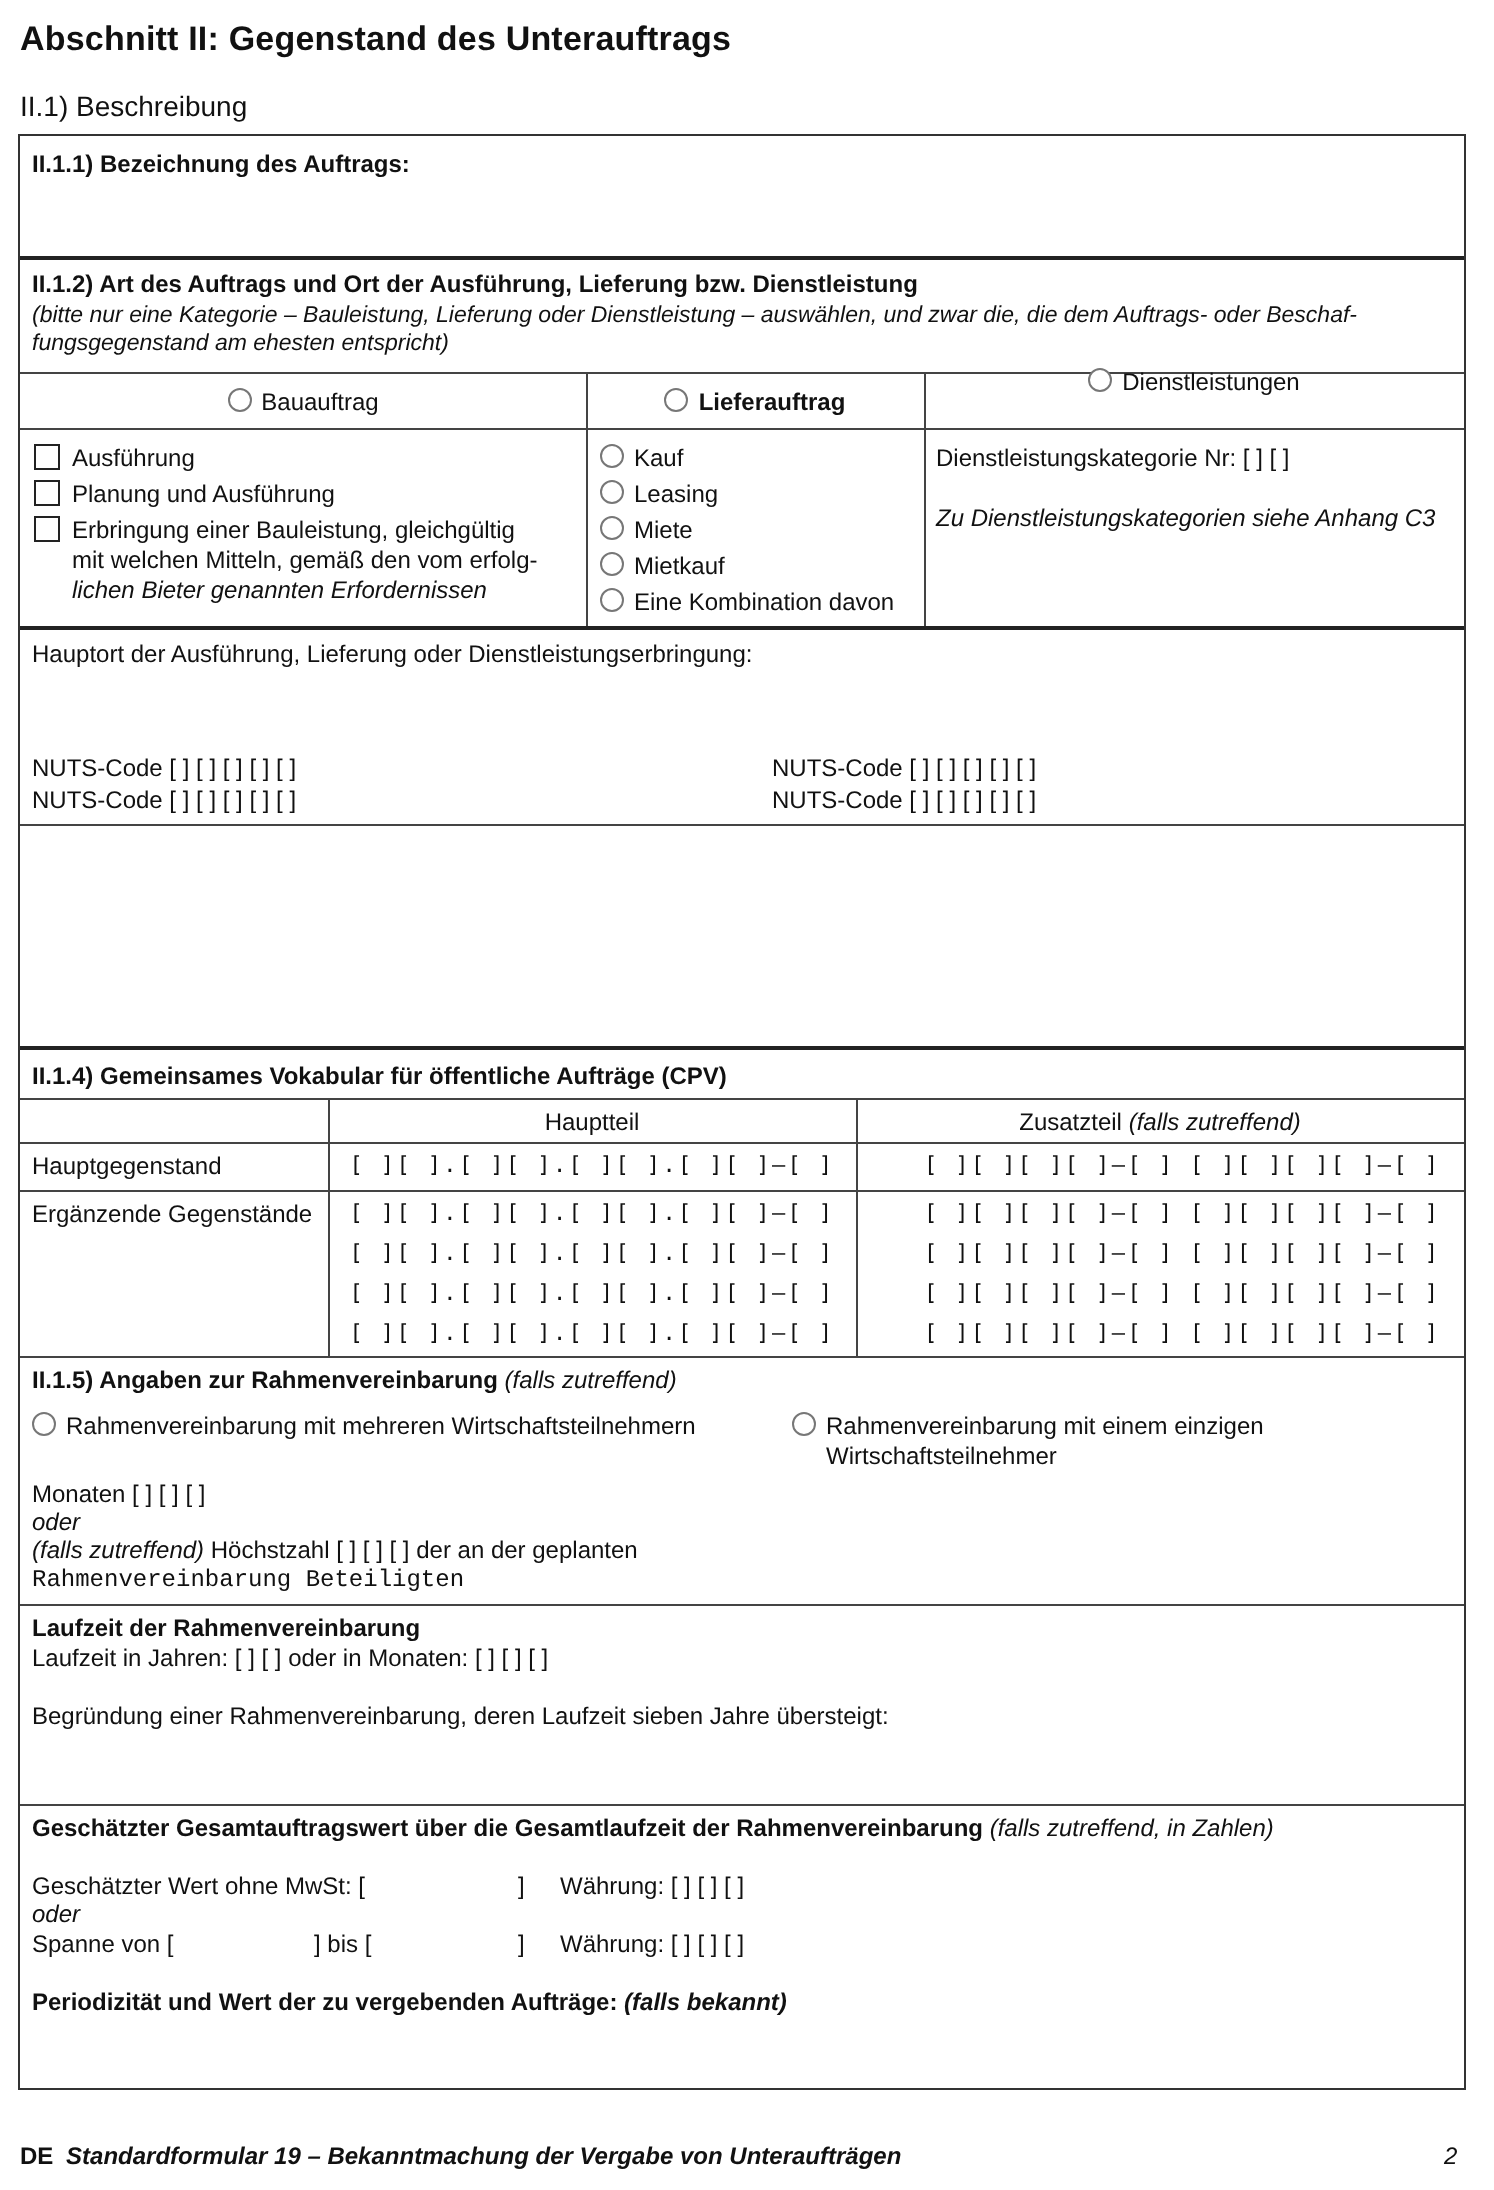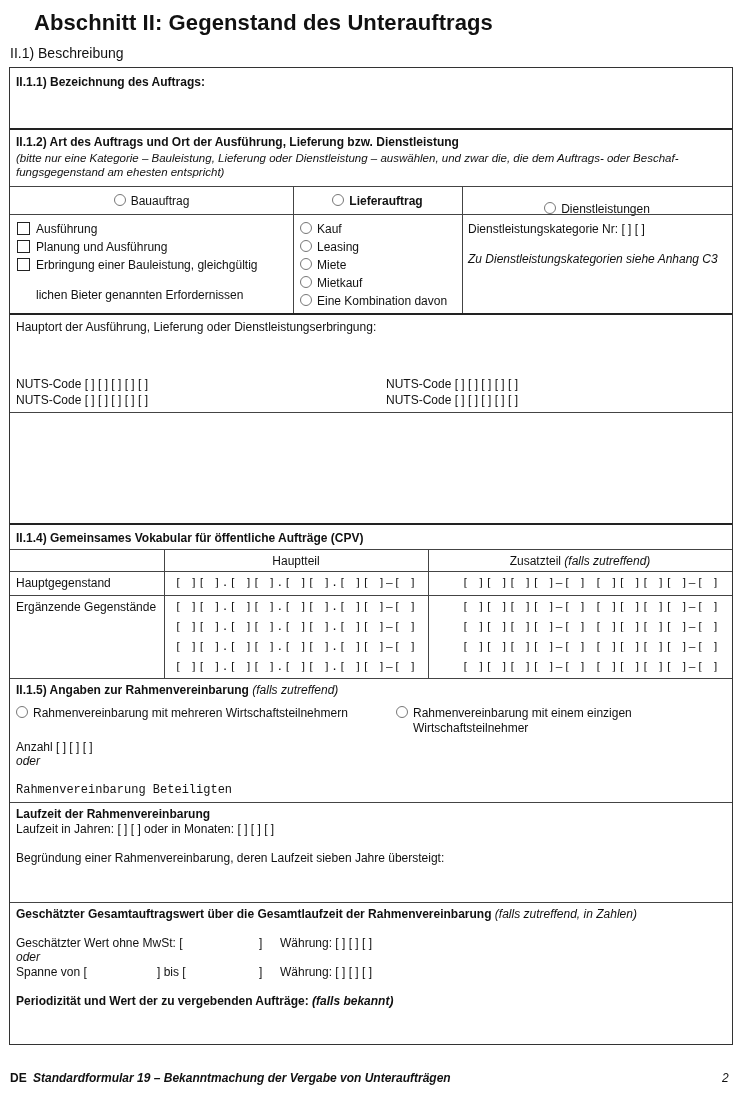--- a/index.html
+++ b/index.html
@@ -2,21 +2,21 @@
 <html><head>
 <meta charset="utf-8">
 <style>
   html, body { margin: 0; padding: 0; background: #ffffff; }
   body {
     width: 747px; height: 1095px; position: relative; overflow: hidden;
     font-family: "Liberation Sans", "DejaVu Sans", sans-serif;
     color: #111111; font-size: 12px;
   }
   .abs { position: absolute; }
-  .title { left: 10px; top: 10px; font-size: 22px; font-weight: 600; white-space: nowrap; letter-spacing: 0.1px; margin-left: 24px; }
+  .title { left: 10px; top: 10px; font-size: 17px; font-weight: 600; white-space: nowrap; letter-spacing: 0.1px; }
   .subtitle { left: 10px; top: 45px; font-size: 14px; font-weight: 500; white-space: nowrap; }
   .frame { left: 9px; top: 67px; width: 722px; height: 976px; border: 1px solid #333; box-sizing: content-box; }
   .hline { position: absolute; left: 0; width: 100%; height: 0; border-top: 1px solid #444; }
   .hline.thick { border-top: 2px solid #222; }
   .vline { position: absolute; width: 0; border-left: 1px solid #444; }
   .t { position: absolute; white-space: nowrap; font-size: 12px; line-height: 16px; }
   .b { font-weight: bold; }
   .i { font-style: italic; }
   .mono { font-family: "DejaVu Sans Mono", "Liberation Mono", monospace; font-size: 11px; letter-spacing: 1.2px; }
   .radio { display: inline-block; width: 10px; height: 10px; border: 1px solid #777; border-radius: 50%; vertical-align: -1px; margin-right: 5px; background: #fff; }
@@ -37,27 +37,28 @@
 
   <div class="t b" style="left:6px; top:66px;">II.1.2) Art des Auftrags und Ort der Ausführung, Lieferung bzw. Dienstleistung</div>
   <div class="t i" style="left:6px; top:82px; font-size:11.5px;">(bitte nur eine Kategorie – Bauleistung, Lieferung oder Dienstleistung – auswählen, und zwar die, die dem Auftrags- oder Beschaf-</div>
   <div class="t i" style="left:6px; top:96px; font-size:11.5px;">fungsgegenstand am ehesten entspricht)</div>
   <div class="hline" style="top:118px;"></div>
 
   <div class="vline" style="left:283px; top:118px; height:127px;"></div>
   <div class="vline" style="left:452px; top:118px; height:127px;"></div>
   <div class="t center" style="left:0; width:283px; top:125px;"><span class="radio"></span><span>Bauauftrag</span></div>
   <div class="t center" style="left:283px; width:169px; top:125px;font-weight:bold;"><span class="radio"></span><span>Lieferauftrag</span></div>
-  <div class="t center" style="left:452px; width:270px; top:133px;text-align:center;"><span class="radio"></span><span>Dienstleistungen</span></div>
+  <div class="t center" style="left:452px; width:270px; top:115px;text-align:center;"><span class="radio"></span><span>Dienstleistungen</span></div>
   <div class="hline" style="top:146px;"></div>
 
   <div class="t" style="left:7px; top:153px;"><span class="checkbox"></span><span>Ausführung</span></div>
   <div class="t" style="left:7px; top:171px;"><span class="checkbox"></span><span>Planung und Ausführung</span></div>
   <div class="t" style="left:7px; top:189px;"><span class="checkbox"></span><span>Erbringung einer Bauleistung, gleichgültig</span></div>
-  <div class="t" style="left:26px; top:219px;">lichen Bieter genannten Erfordernissen</div>
+  <div class="t" style="left:26px; top:204px;">mit welchen Mitteln, gemäß den vom erfolg-</div>
+  <div class="t" style="left:26px; top:219px;font-style:italic;">lichen Bieter genannten Erfordernissen</div>
 
   <div class="t" style="left:290px; top:153px;"><span class="radio"></span><span>Kauf</span></div>
   <div class="t" style="left:290px; top:171px;"><span class="radio"></span><span>Leasing</span></div>
   <div class="t" style="left:290px; top:189px;"><span class="radio"></span><span>Miete</span></div>
   <div class="t" style="left:290px; top:207px;"><span class="radio"></span><span>Mietkauf</span></div>
   <div class="t" style="left:290px; top:225px;"><span class="radio"></span><span>Eine Kombination davon</span></div>
 
   <div class="t" style="left:458px; top:153px;">Dienstleistungskategorie Nr: [ ] [ ]</div>
   <div class="t i" style="left:458px; top:183px;">Zu Dienstleistungskategorien siehe Anhang C3</div>
 
@@ -105,22 +106,23 @@
   <div class="t mono center" style="left:154px; width:264px; top:591px;">[ ][ ].[ ][ ].[ ][ ].[ ][ ]–[ ]</div>
   <div class="t mono" style="left:452px; top:591px;">[ ][ ][ ][ ]–[ ]</div>
   <div class="t mono" style="left:585px; top:591px;">[ ][ ][ ][ ]–[ ]</div>
 
   <div class="hline" style="top:610px;"></div>
 
   <div class="t" style="left:6px; top:614px;"><span class="b">II.1.5) Angaben zur Rahmenvereinbarung</span> <span class="i">(falls zutreffend)</span></div>
   <div class="t" style="left:6px; top:637px;"><span class="radio"></span><span>Rahmenvereinbarung mit mehreren Wirtschaftsteilnehmern</span></div>
   <div class="t" style="left:386px; top:637px;"><span class="radio"></span><span>Rahmenvereinbarung mit einem einzigen</span></div>
   <div class="t" style="left:403px; top:652px;">Wirtschaftsteilnehmer</div>
-  <div class="t" style="left:6px; top:671px;">Anzahl [ ] [ ] [ ]</div>
+  <div class="t" style="left:6px; top:671px;">Monaten [ ] [ ] [ ]</div>
   <div class="t i" style="left:6px; top:685px;">oder</div>
+  <div class="t" style="left:6px; top:699px;"><span class="i">(falls zutreffend)</span> <span>Höchstzahl [ ] [ ] [ ] der an der geplanten</span></div>
   <div class="t" style="left:6px; top:714px;font-family:Liberation Mono, monospace;">Rahmenvereinbarung Beteiligten</div>
   <div class="hline" style="top:734px;"></div>
 
   <div class="t b" style="left:6px; top:738px;">Laufzeit der Rahmenvereinbarung</div>
   <div class="t" style="left:6px; top:753px;">Laufzeit in Jahren: [ ] [ ] oder in Monaten: [ ] [ ] [ ]</div>
   <div class="t" style="left:6px; top:782px;">Begründung einer Rahmenvereinbarung, deren Laufzeit sieben Jahre übersteigt:</div>
   <div class="abs" style="left:0; top:798px; width:722px; height:35px;"></div>
   <div class="hline" style="top:834px;"></div>
 
   <div class="t" style="left:6px; top:838px;"><span class="b">Geschätzter Gesamtauftragswert über die Gesamtlaufzeit der Rahmenvereinbarung</span> <span class="i">(falls zutreffend, in Zahlen)</span></div>

